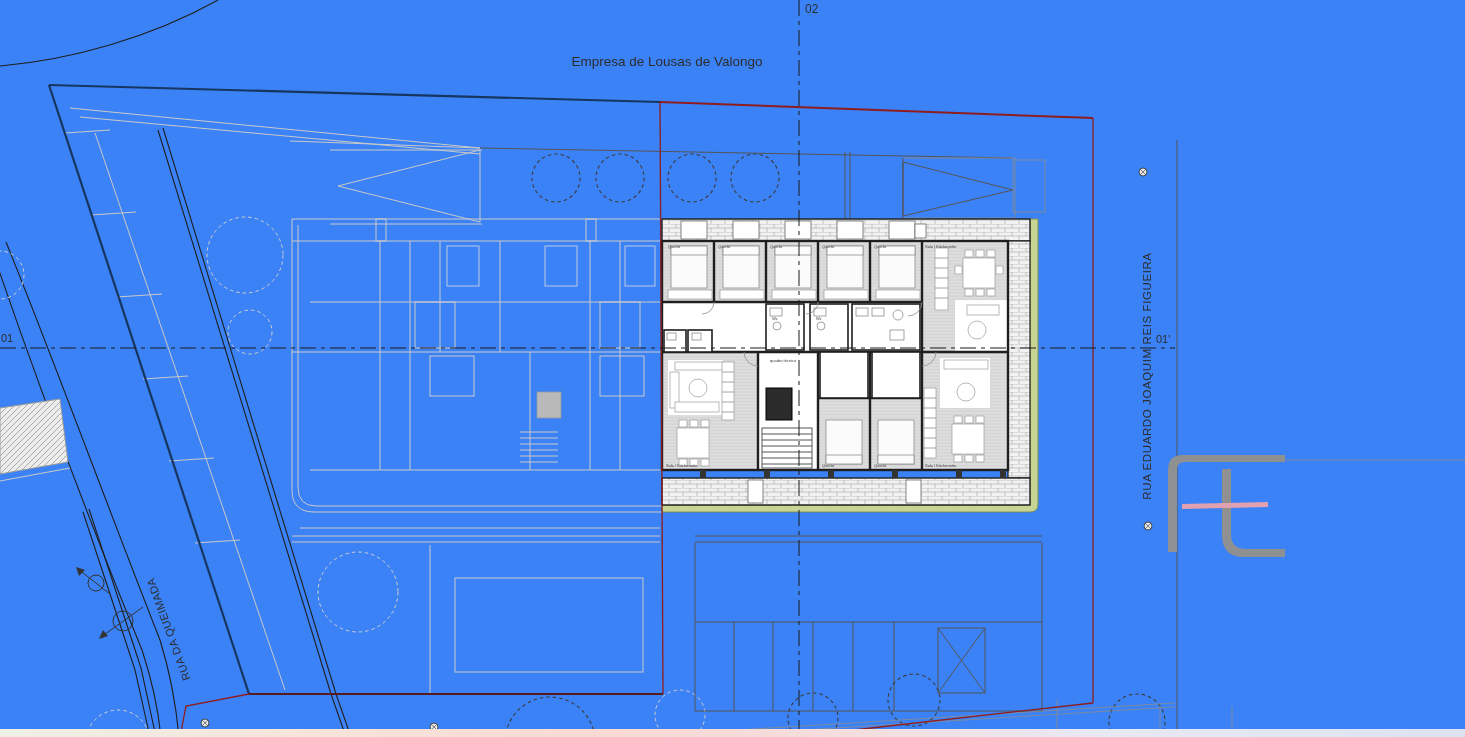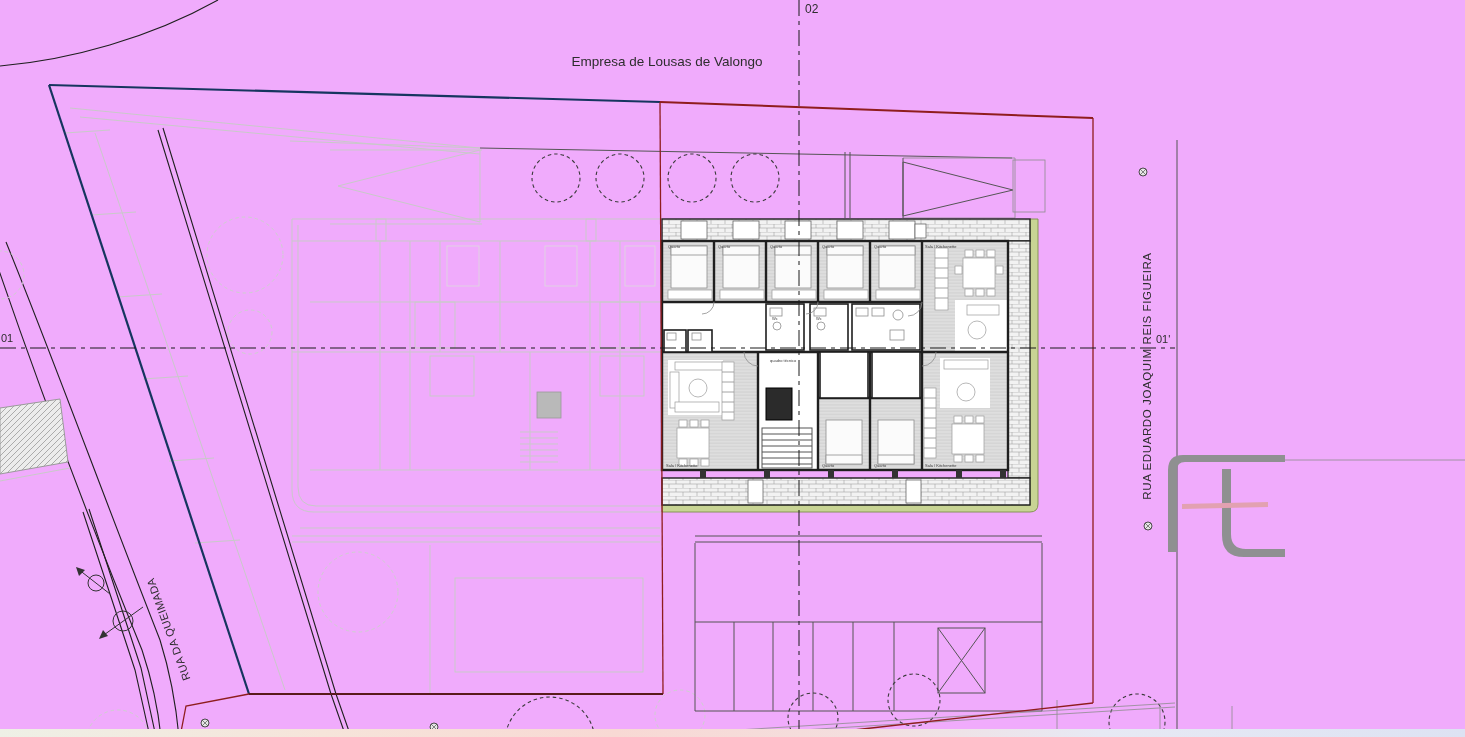--- a/index.html
+++ b/index.html
@@ -1,16 +1,16 @@
 <!DOCTYPE html>
 <html style="--c-boundary_blue: #16355f; --c-boundary_red: #8f1d1d; --c-faded: #c9c9c9; --c-plan_dark: #1f1f1f; --c-green_strip: #c8d494; --c-green_edge: #7d8f4c; --c-logo_gray: #8f9091; --c-logo_pink: #e2a1b1;"><head>
 <meta charset="utf-8">
 <style>
   html,body{margin:0;padding:0;background:#fff;}
-  #stage{position:relative;width:1465px;height:737px;background:#f0abfc;overflow:hidden;
+  #stage{position:relative;width:1465px;height:737px;background:#3b82f6;overflow:hidden;
          font-family:"Liberation Sans",sans-serif;}
   svg{position:absolute;left:0;top:0;}
   
   .blue{stroke:var(--c-boundary_blue,#16355f);stroke-width:2.2;fill:none}
   .red{stroke:var(--c-boundary_red,#8f1d1d);stroke-width:2;fill:none}
   .redthin{stroke:var(--c-boundary_red,#8f1d1d);stroke-width:1.3;fill:none}
   .dark{stroke:#1f1f1f;stroke-width:1.1;fill:none}
   .wall{stroke:#1f1f1f;stroke-width:2.4;fill:none}
   .mid{stroke:#555;stroke-width:1;fill:none}
   .lt{stroke:#8d8d8d;stroke-width:.8;fill:none}

